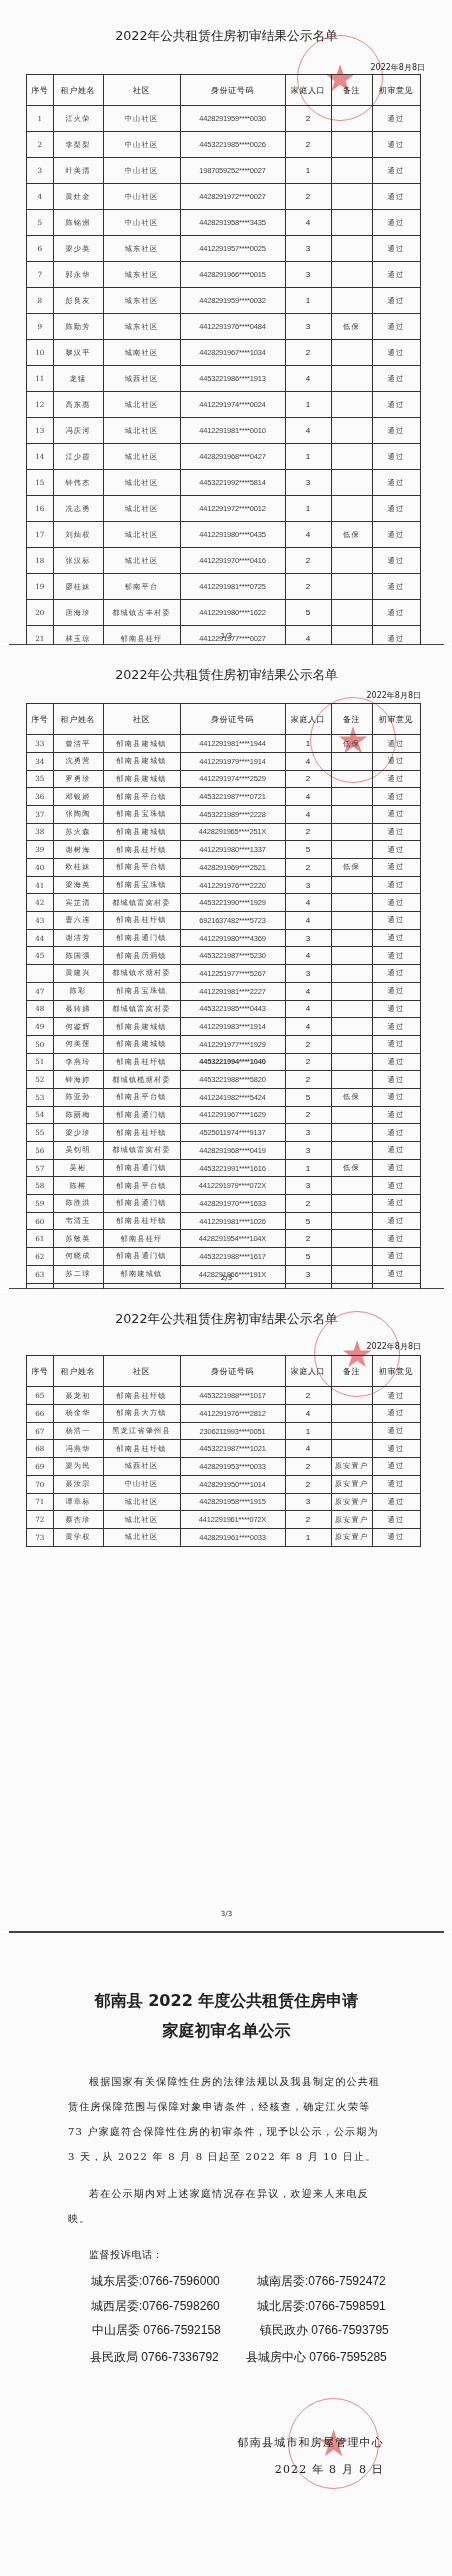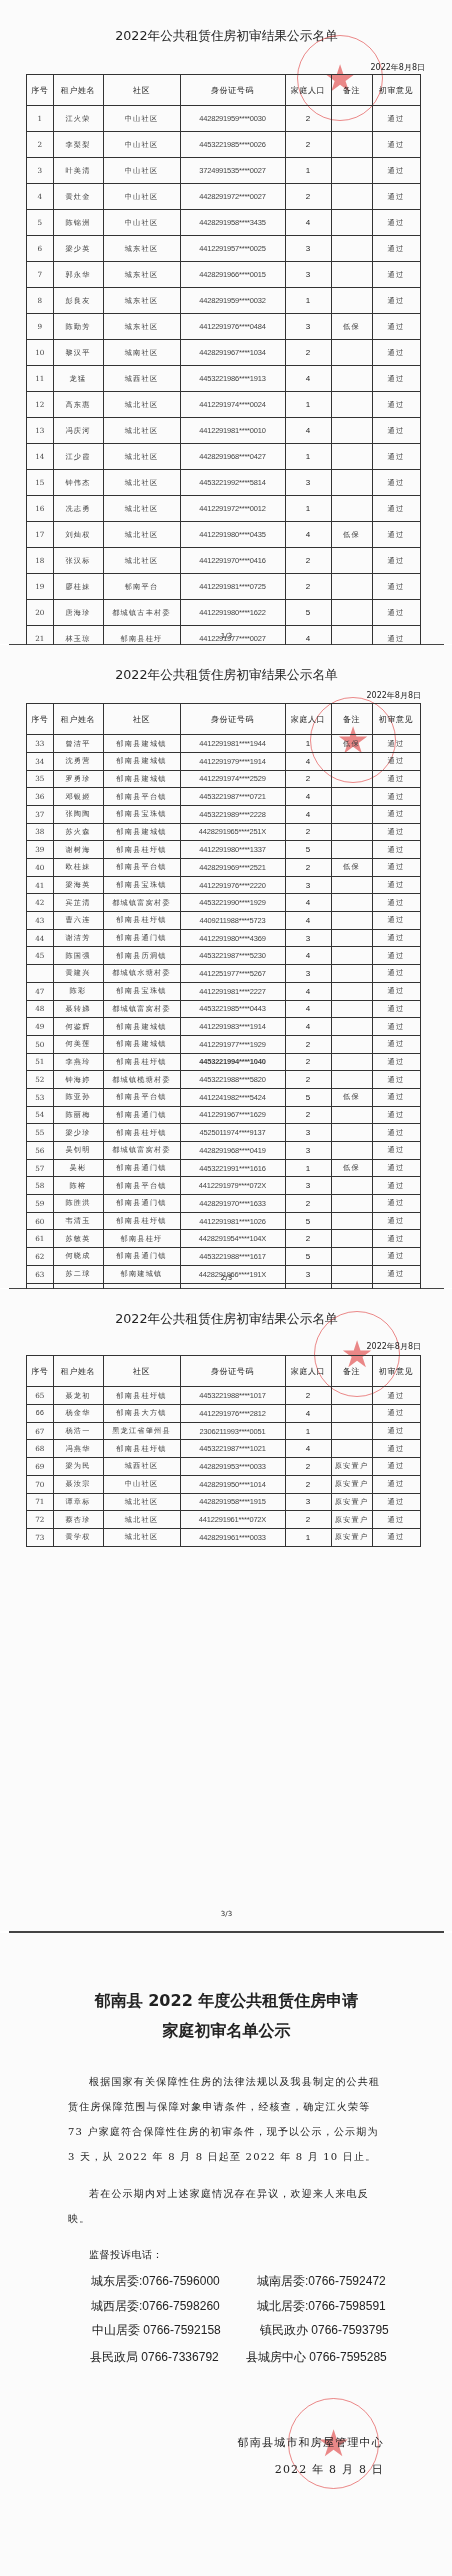--- a/index.html
+++ b/index.html
@@ -70,21 +70,21 @@
           <td class="comm">中山社区</td>
           <td class="id">4453221985****0026</td>
           <td class="cnt">2</td>
           <td class="note"></td>
           <td class="res">通过</td>
         </tr>
         <tr>
           <td class="idx">3</td>
           <td class="name">叶美清</td>
           <td class="comm">中山社区</td>
-          <td class="id">3724991535****0027</td>
+          <td class="id">1987059252****0027</td>
           <td class="cnt">1</td>
           <td class="note"></td>
           <td class="res">通过</td>
         </tr>
         <tr>
           <td class="idx">4</td>
           <td class="name">黄灶金</td>
           <td class="comm">中山社区</td>
           <td class="id">4428291972****0027</td>
           <td class="cnt">2</td>
@@ -464,21 +464,21 @@
           <td class="comm" style="height: 16.7px;">都城镇富窝村委</td>
           <td class="id" style="height: 16.7px;">4453221990****1929</td>
           <td class="cnt" style="height: 16.7px;">4</td>
           <td class="note" style="height: 16.7px;"></td>
           <td class="res" style="height: 16.7px;">通过</td>
         </tr>
         <tr>
           <td class="idx" style="height: 16.7px;">43</td>
           <td class="name" style="height: 16.7px;">曹六连</td>
           <td class="comm" style="height: 16.7px;">郁南县桂圩镇</td>
-          <td class="id" style="height: 16.7px;">4409211988****5723</td>
+          <td class="id" style="height: 16.7px;">6921637482****5723</td>
           <td class="cnt" style="height: 16.7px;">4</td>
           <td class="note" style="height: 16.7px;"></td>
           <td class="res" style="height: 16.7px;">通过</td>
         </tr>
         <tr>
           <td class="idx" style="height: 16.7px;">44</td>
           <td class="name" style="height: 16.7px;">谢洁芳</td>
           <td class="comm" style="height: 16.7px;">郁南县通门镇</td>
           <td class="id" style="height: 16.7px;">4412291980****4369</td>
           <td class="cnt" style="height: 16.7px;">3</td>
@@ -702,21 +702,21 @@
         <tr>
           <td class="idx" style="height: 16.7px;">65</td>
           <td class="name" style="height: 16.7px;">聂龙初</td>
           <td class="comm" style="height: 16.7px;">郁南县桂圩镇</td>
           <td class="id" style="height: 16.7px;">4453221988****1017</td>
           <td class="cnt" style="height: 16.7px;">2</td>
           <td class="note" style="height: 16.7px;"></td>
           <td class="res" style="height: 16.7px;">通过</td>
         </tr>
         <tr>
-          <td class="idx" style="height: 16.7px; font-family: Liberation Mono, monospace;">66</td>
+          <td class="idx" style="height: 16.7px;">66</td>
           <td class="name" style="height: 16.7px;">杨金华</td>
           <td class="comm" style="height: 16.7px;">郁南县大方镇</td>
           <td class="id" style="height: 16.7px;">4412291976****2812</td>
           <td class="cnt" style="height: 16.7px;">4</td>
           <td class="note" style="height: 16.7px;"></td>
           <td class="res" style="height: 16.7px;">通过</td>
         </tr>
         <tr>
           <td class="idx" style="height: 16.7px;">67</td>
           <td class="name" style="height: 16.7px;">杨浩一</td>

